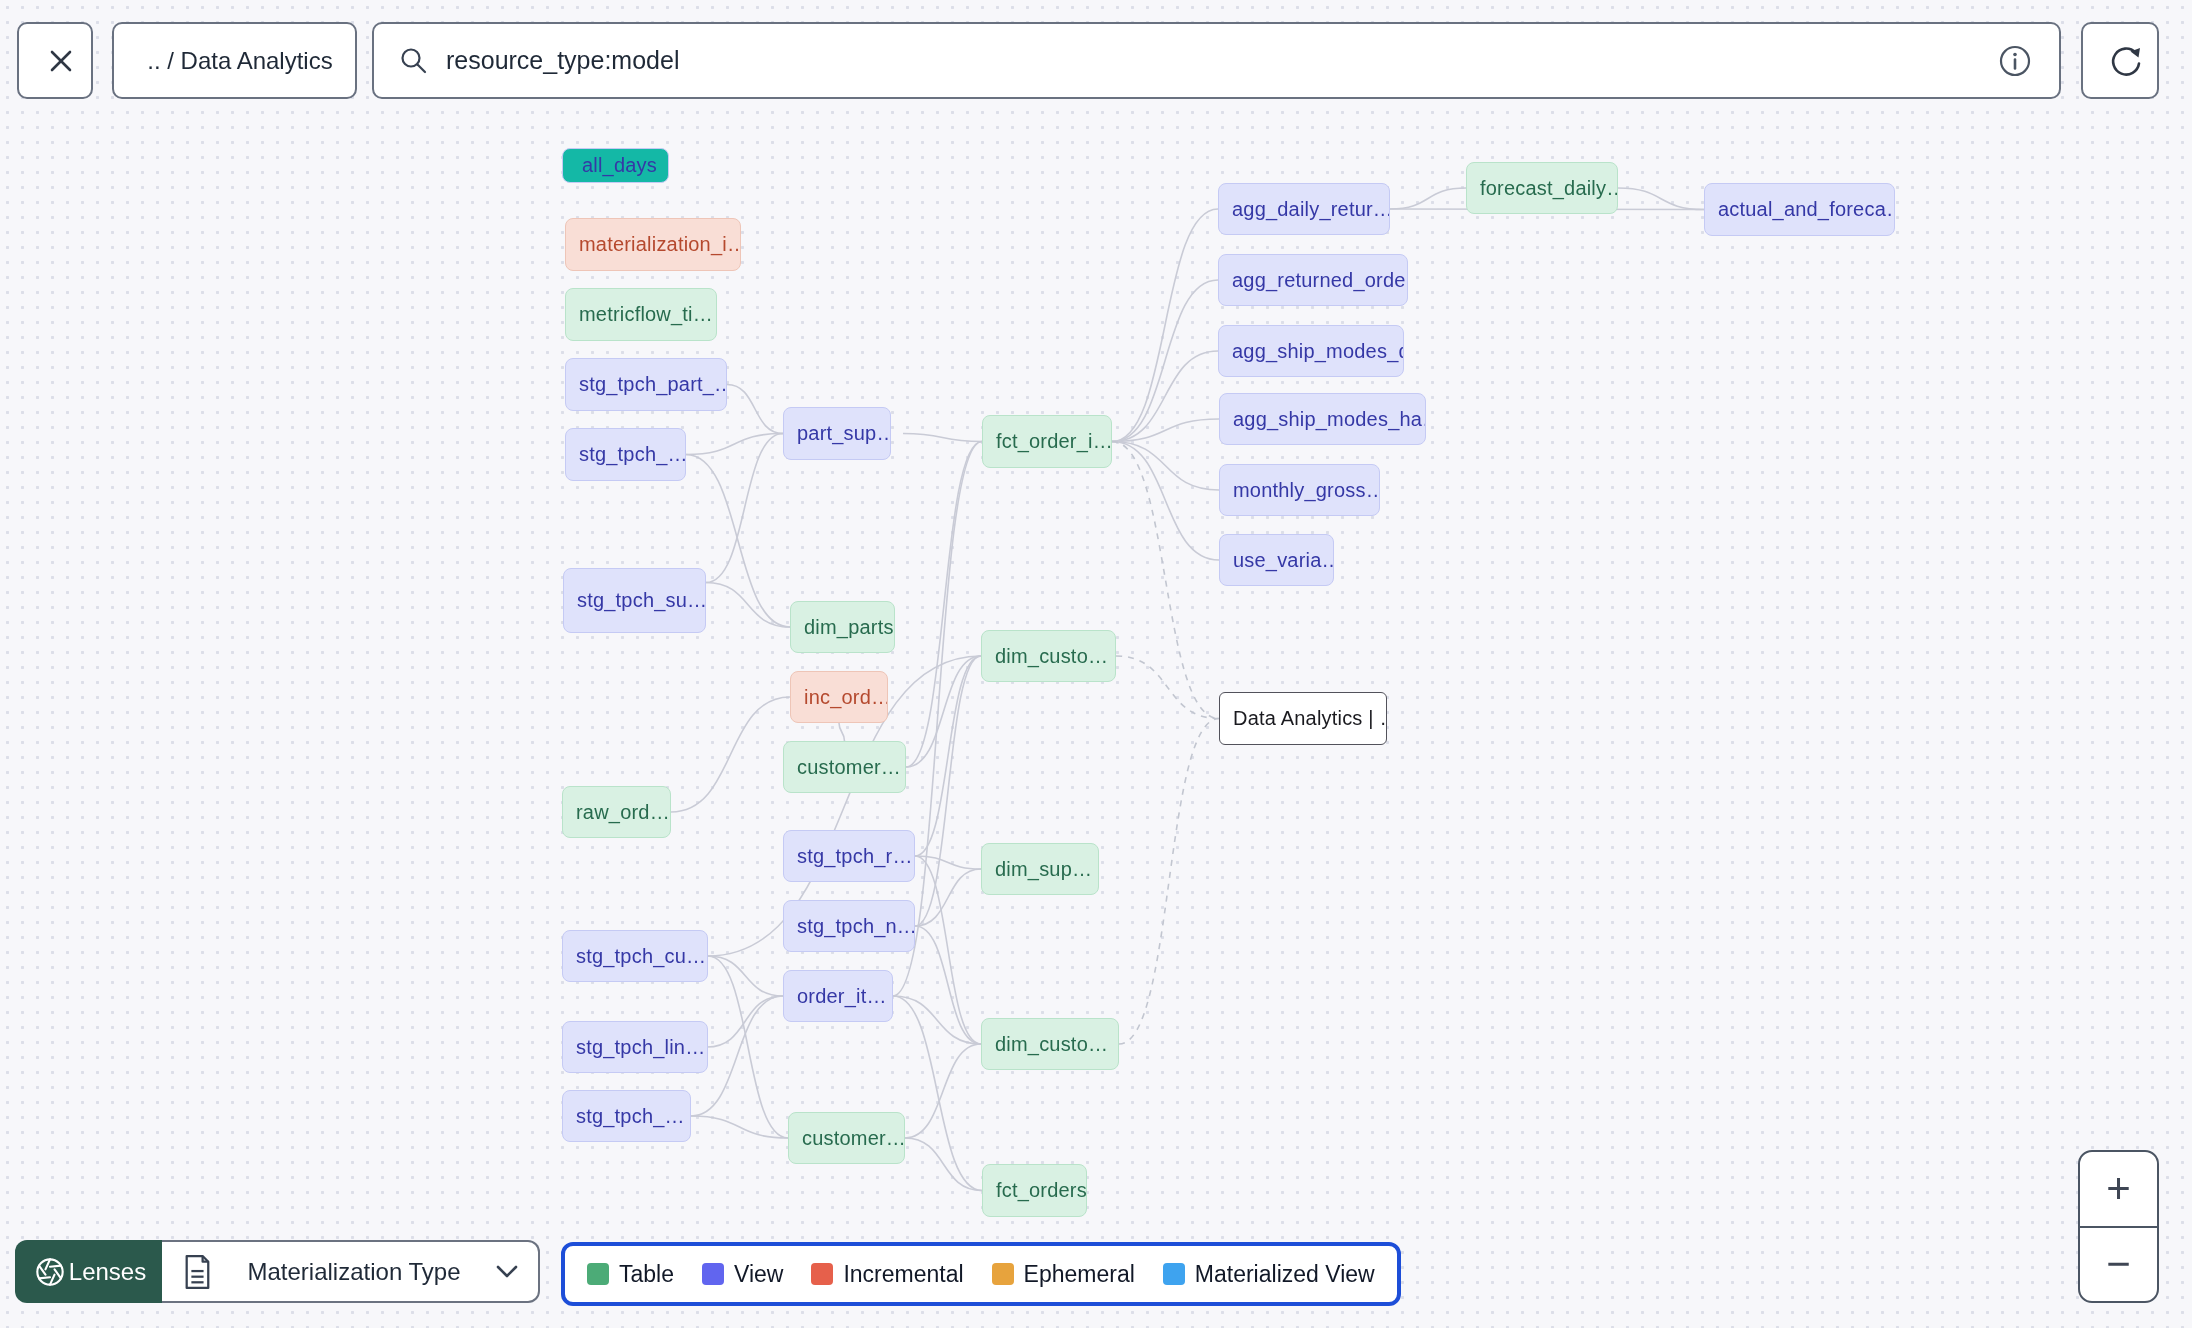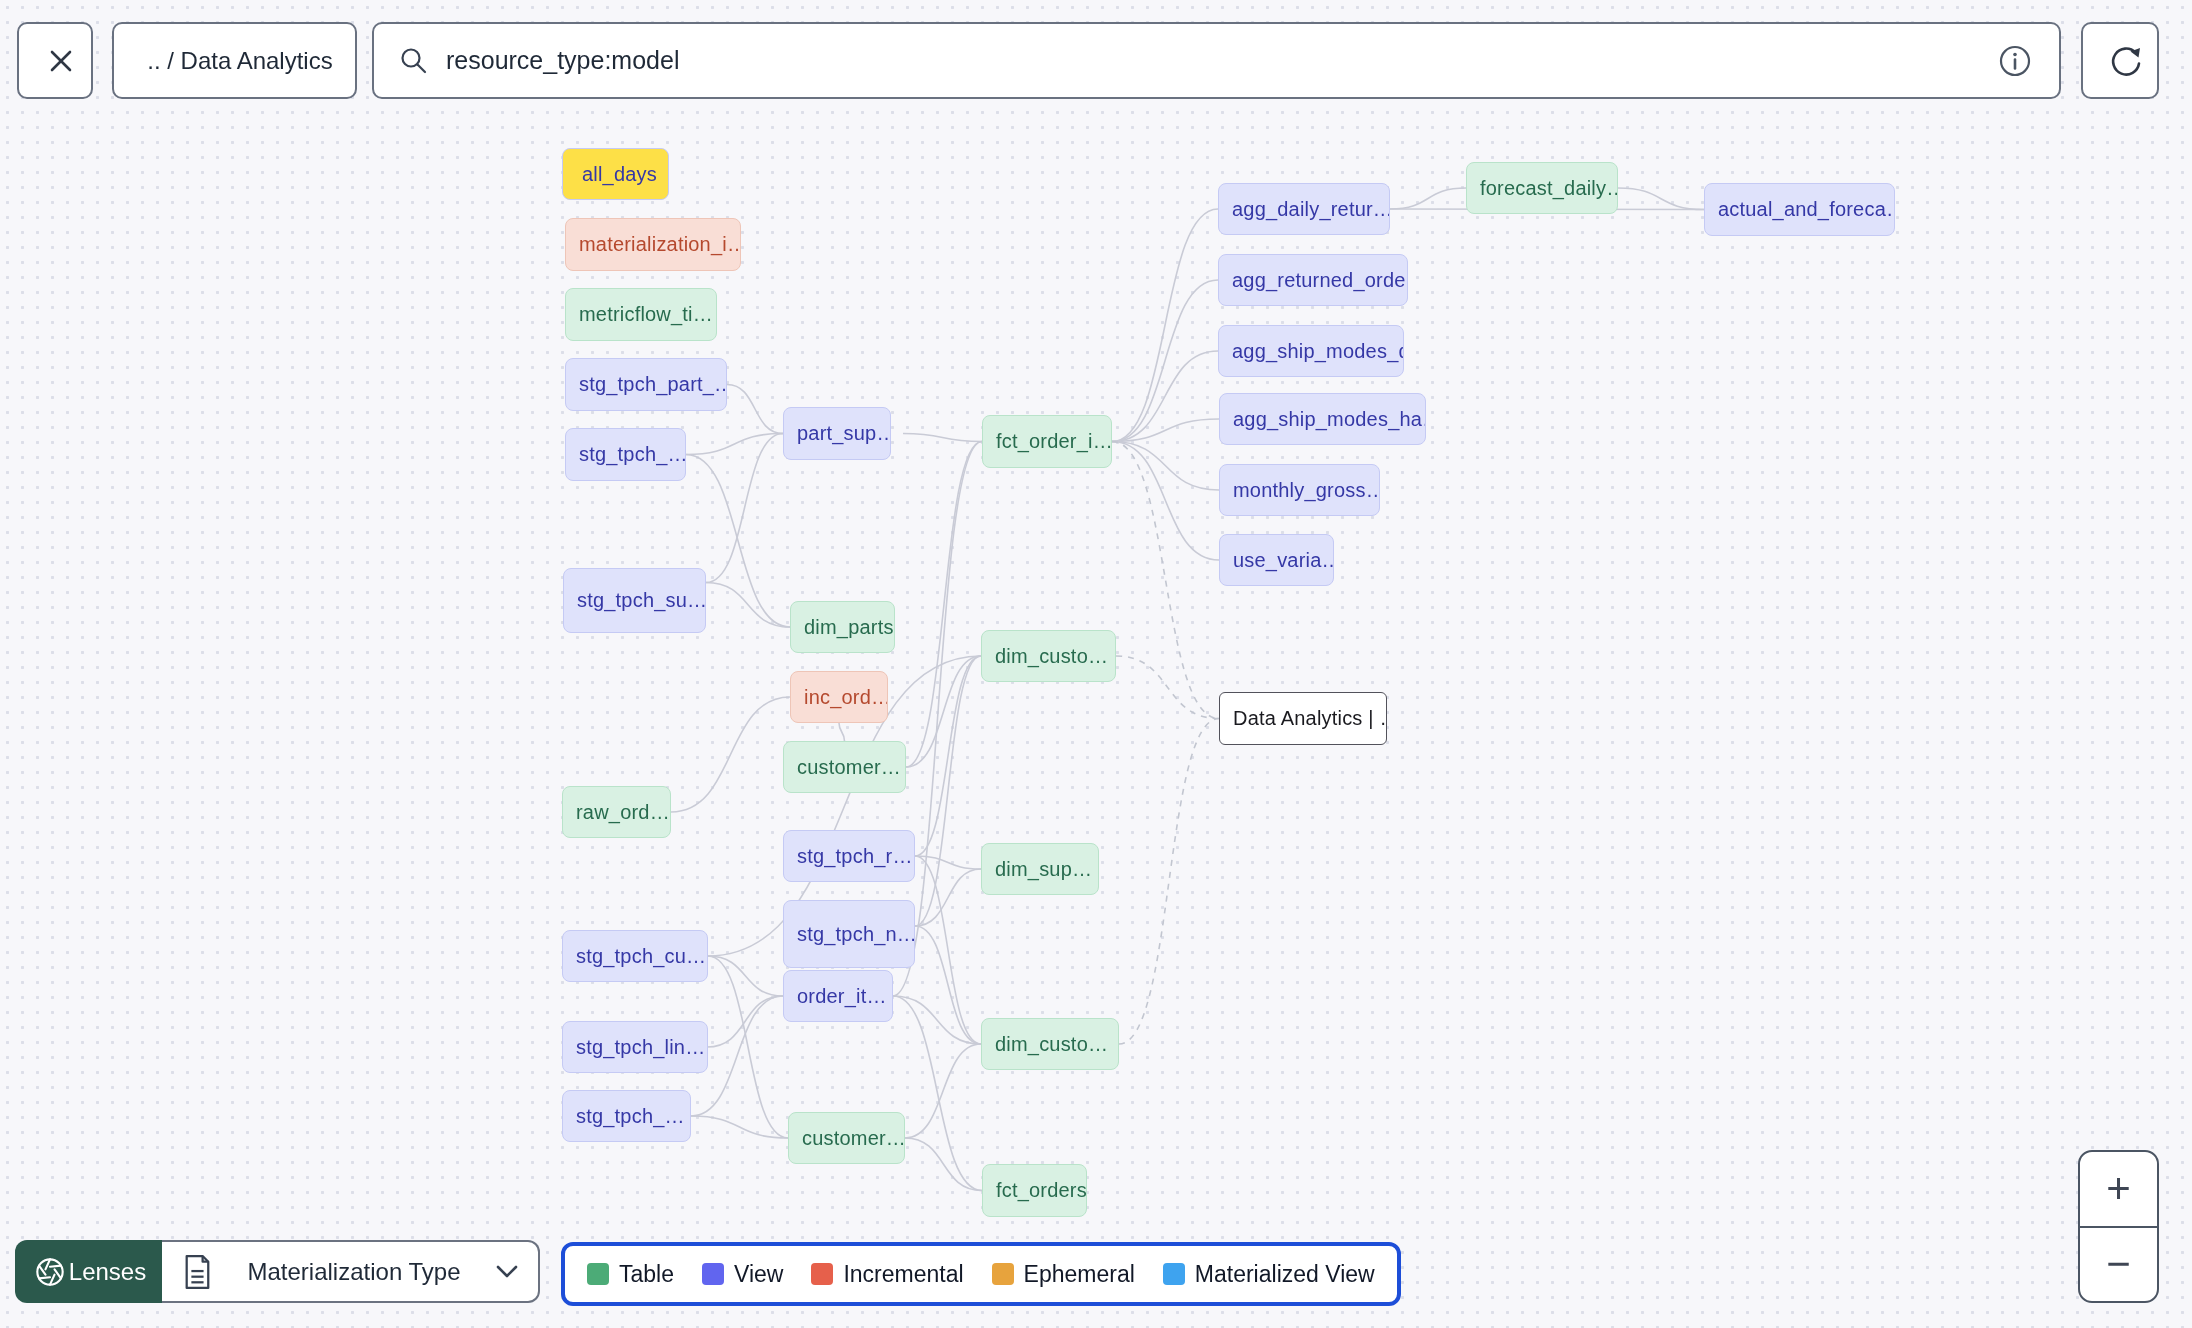--- a/index.html
+++ b/index.html
@@ -108,33 +108,33 @@
       <path d="M 1112 441.5 C 1170.85 441.5, 1160.15 419, 1219 419" fill="none" stroke="#c9cbd6" stroke-width="1.6"></path>
       <path d="M 1112 441.5 C 1170.85 441.5, 1160.15 490, 1219 490" fill="none" stroke="#c9cbd6" stroke-width="1.6"></path>
       <path d="M 1112 441.5 C 1170.85 441.5, 1160.15 560, 1219 560" fill="none" stroke="#c9cbd6" stroke-width="1.6"></path>
       <path d="M 1390 209 C 1431.8 209, 1424.2 188, 1466 188" fill="none" stroke="#c9cbd6" stroke-width="1.6"></path>
       <path d="M 1618 188 C 1665.3 188, 1656.7 209.5, 1704 209.5" fill="none" stroke="#c9cbd6" stroke-width="1.6"></path>
       <path d="M 1390 209 C 1562.7 209, 1531.3 209.5, 1704 209.5" fill="none" stroke="#c9cbd6" stroke-width="1.6"></path>
       <path d="M 1112 441.5 C 1170.85 441.5, 1160.15 718.5, 1219 718.5" fill="none" stroke="#c2c6d0" stroke-width="1.6" stroke-dasharray="6 6"></path>
       <path d="M 1116 656 C 1172.65 656, 1162.35 718.5, 1219 718.5" fill="none" stroke="#c2c6d0" stroke-width="1.6" stroke-dasharray="6 6"></path>
       <path d="M 1119 1044 C 1174 1044, 1164 718.5, 1219 718.5" fill="none" stroke="#c2c6d0" stroke-width="1.6" stroke-dasharray="6 6"></path>
     </svg>
-    <div class="node" style="left: 562px; top: 148px; width: 107px; height: 52px; background: #fde047; border-color: rgb(197, 202, 244); color: rgb(53, 56, 166); padding-left: 19px;">all_days</div>
+    <div class="node" style="left: 562px; top: 148px; width: 107px; height: 35px; background: #14b8a6; border-color: rgb(197, 202, 244); color: rgb(53, 56, 166); padding-left: 19px;">all_days</div>
     <div class="node" style="left: 565px; top: 218px; width: 176px; height: 53px; background: rgb(249, 222, 214); border-color: rgb(238, 197, 183); color: rgb(181, 73, 46);">materialization_i…</div>
     <div class="node" style="left: 565px; top: 288px; width: 152px; height: 53px; background: rgb(217, 241, 227); border-color: rgb(185, 227, 202); color: rgb(39, 107, 78);">metricflow_ti…</div>
     <div class="node" style="left: 565px; top: 358px; width: 162px; height: 53px; background: rgb(223, 226, 251); border-color: rgb(197, 202, 244); color: rgb(53, 56, 166);">stg_tpch_part_…</div>
     <div class="node" style="left: 565px; top: 428px; width: 121px; height: 53px; background: rgb(223, 226, 251); border-color: rgb(197, 202, 244); color: rgb(53, 56, 166);">stg_tpch_…</div>
     <div class="node" style="left: 783px; top: 407px; width: 108px; height: 53px; background: rgb(223, 226, 251); border-color: rgb(197, 202, 244); color: rgb(53, 56, 166);">part_sup…</div>
     <div class="node" style="left: 563px; top: 556px; width: 143px; height: 65px; background: rgb(223, 226, 251); border-color: rgb(197, 202, 244); color: rgb(53, 56, 166); margin-top: 12px;">stg_tpch_su…</div>
     <div class="node" style="left: 790px; top: 601px; width: 105px; height: 52px; background: rgb(217, 241, 227); border-color: rgb(185, 227, 202); color: rgb(39, 107, 78);">dim_parts</div>
     <div class="node" style="left: 790px; top: 671px; width: 98px; height: 52px; background: rgb(249, 222, 214); border-color: rgb(238, 197, 183); color: rgb(181, 73, 46);">inc_ord…</div>
     <div class="node" style="left: 783px; top: 741px; width: 123px; height: 52px; background: rgb(217, 241, 227); border-color: rgb(185, 227, 202); color: rgb(39, 107, 78);">customer…</div>
     <div class="node" style="left: 562px; top: 786px; width: 109px; height: 52px; background: rgb(217, 241, 227); border-color: rgb(185, 227, 202); color: rgb(39, 107, 78);">raw_ord…</div>
     <div class="node" style="left: 783px; top: 830px; width: 132px; height: 52px; background: rgb(223, 226, 251); border-color: rgb(197, 202, 244); color: rgb(53, 56, 166);">stg_tpch_r…</div>
-    <div class="node" style="left: 783px; top: 900px; width: 132px; height: 68px; background: rgb(223, 226, 251); border-color: rgb(197, 202, 244); color: rgb(53, 56, 166);">stg_tpch_n…</div>
+    <div class="node" style="left: 783px; top: 900px; width: 132px; height: 52px; background: rgb(223, 226, 251); border-color: rgb(197, 202, 244); color: rgb(53, 56, 166);">stg_tpch_n…</div>
     <div class="node" style="left: 562px; top: 930px; width: 146px; height: 52px; background: rgb(223, 226, 251); border-color: rgb(197, 202, 244); color: rgb(53, 56, 166);">stg_tpch_cu…</div>
     <div class="node" style="left: 783px; top: 970px; width: 110px; height: 52px; background: rgb(223, 226, 251); border-color: rgb(197, 202, 244); color: rgb(53, 56, 166);">order_it…</div>
     <div class="node" style="left: 562px; top: 1021px; width: 146px; height: 52px; background: rgb(223, 226, 251); border-color: rgb(197, 202, 244); color: rgb(53, 56, 166);">stg_tpch_lin…</div>
     <div class="node" style="left: 562px; top: 1090px; width: 129px; height: 52px; background: rgb(223, 226, 251); border-color: rgb(197, 202, 244); color: rgb(53, 56, 166);">stg_tpch_…</div>
     <div class="node" style="left: 788px; top: 1112px; width: 117px; height: 52px; background: rgb(217, 241, 227); border-color: rgb(185, 227, 202); color: rgb(39, 107, 78);">customer…</div>
     <div class="node" style="left: 982px; top: 1164px; width: 105px; height: 53px; background: rgb(217, 241, 227); border-color: rgb(185, 227, 202); color: rgb(39, 107, 78);">fct_orders</div>
     <div class="node" style="left: 982px; top: 415px; width: 130px; height: 53px; background: rgb(217, 241, 227); border-color: rgb(185, 227, 202); color: rgb(39, 107, 78);">fct_order_i…</div>
     <div class="node" style="left: 981px; top: 630px; width: 135px; height: 52px; background: rgb(217, 241, 227); border-color: rgb(185, 227, 202); color: rgb(39, 107, 78);">dim_custo…</div>
     <div class="node" style="left: 981px; top: 843px; width: 118px; height: 52px; background: rgb(217, 241, 227); border-color: rgb(185, 227, 202); color: rgb(39, 107, 78);">dim_sup…</div>
     <div class="node" style="left: 981px; top: 1018px; width: 138px; height: 52px; background: rgb(217, 241, 227); border-color: rgb(185, 227, 202); color: rgb(39, 107, 78);">dim_custo…</div>

